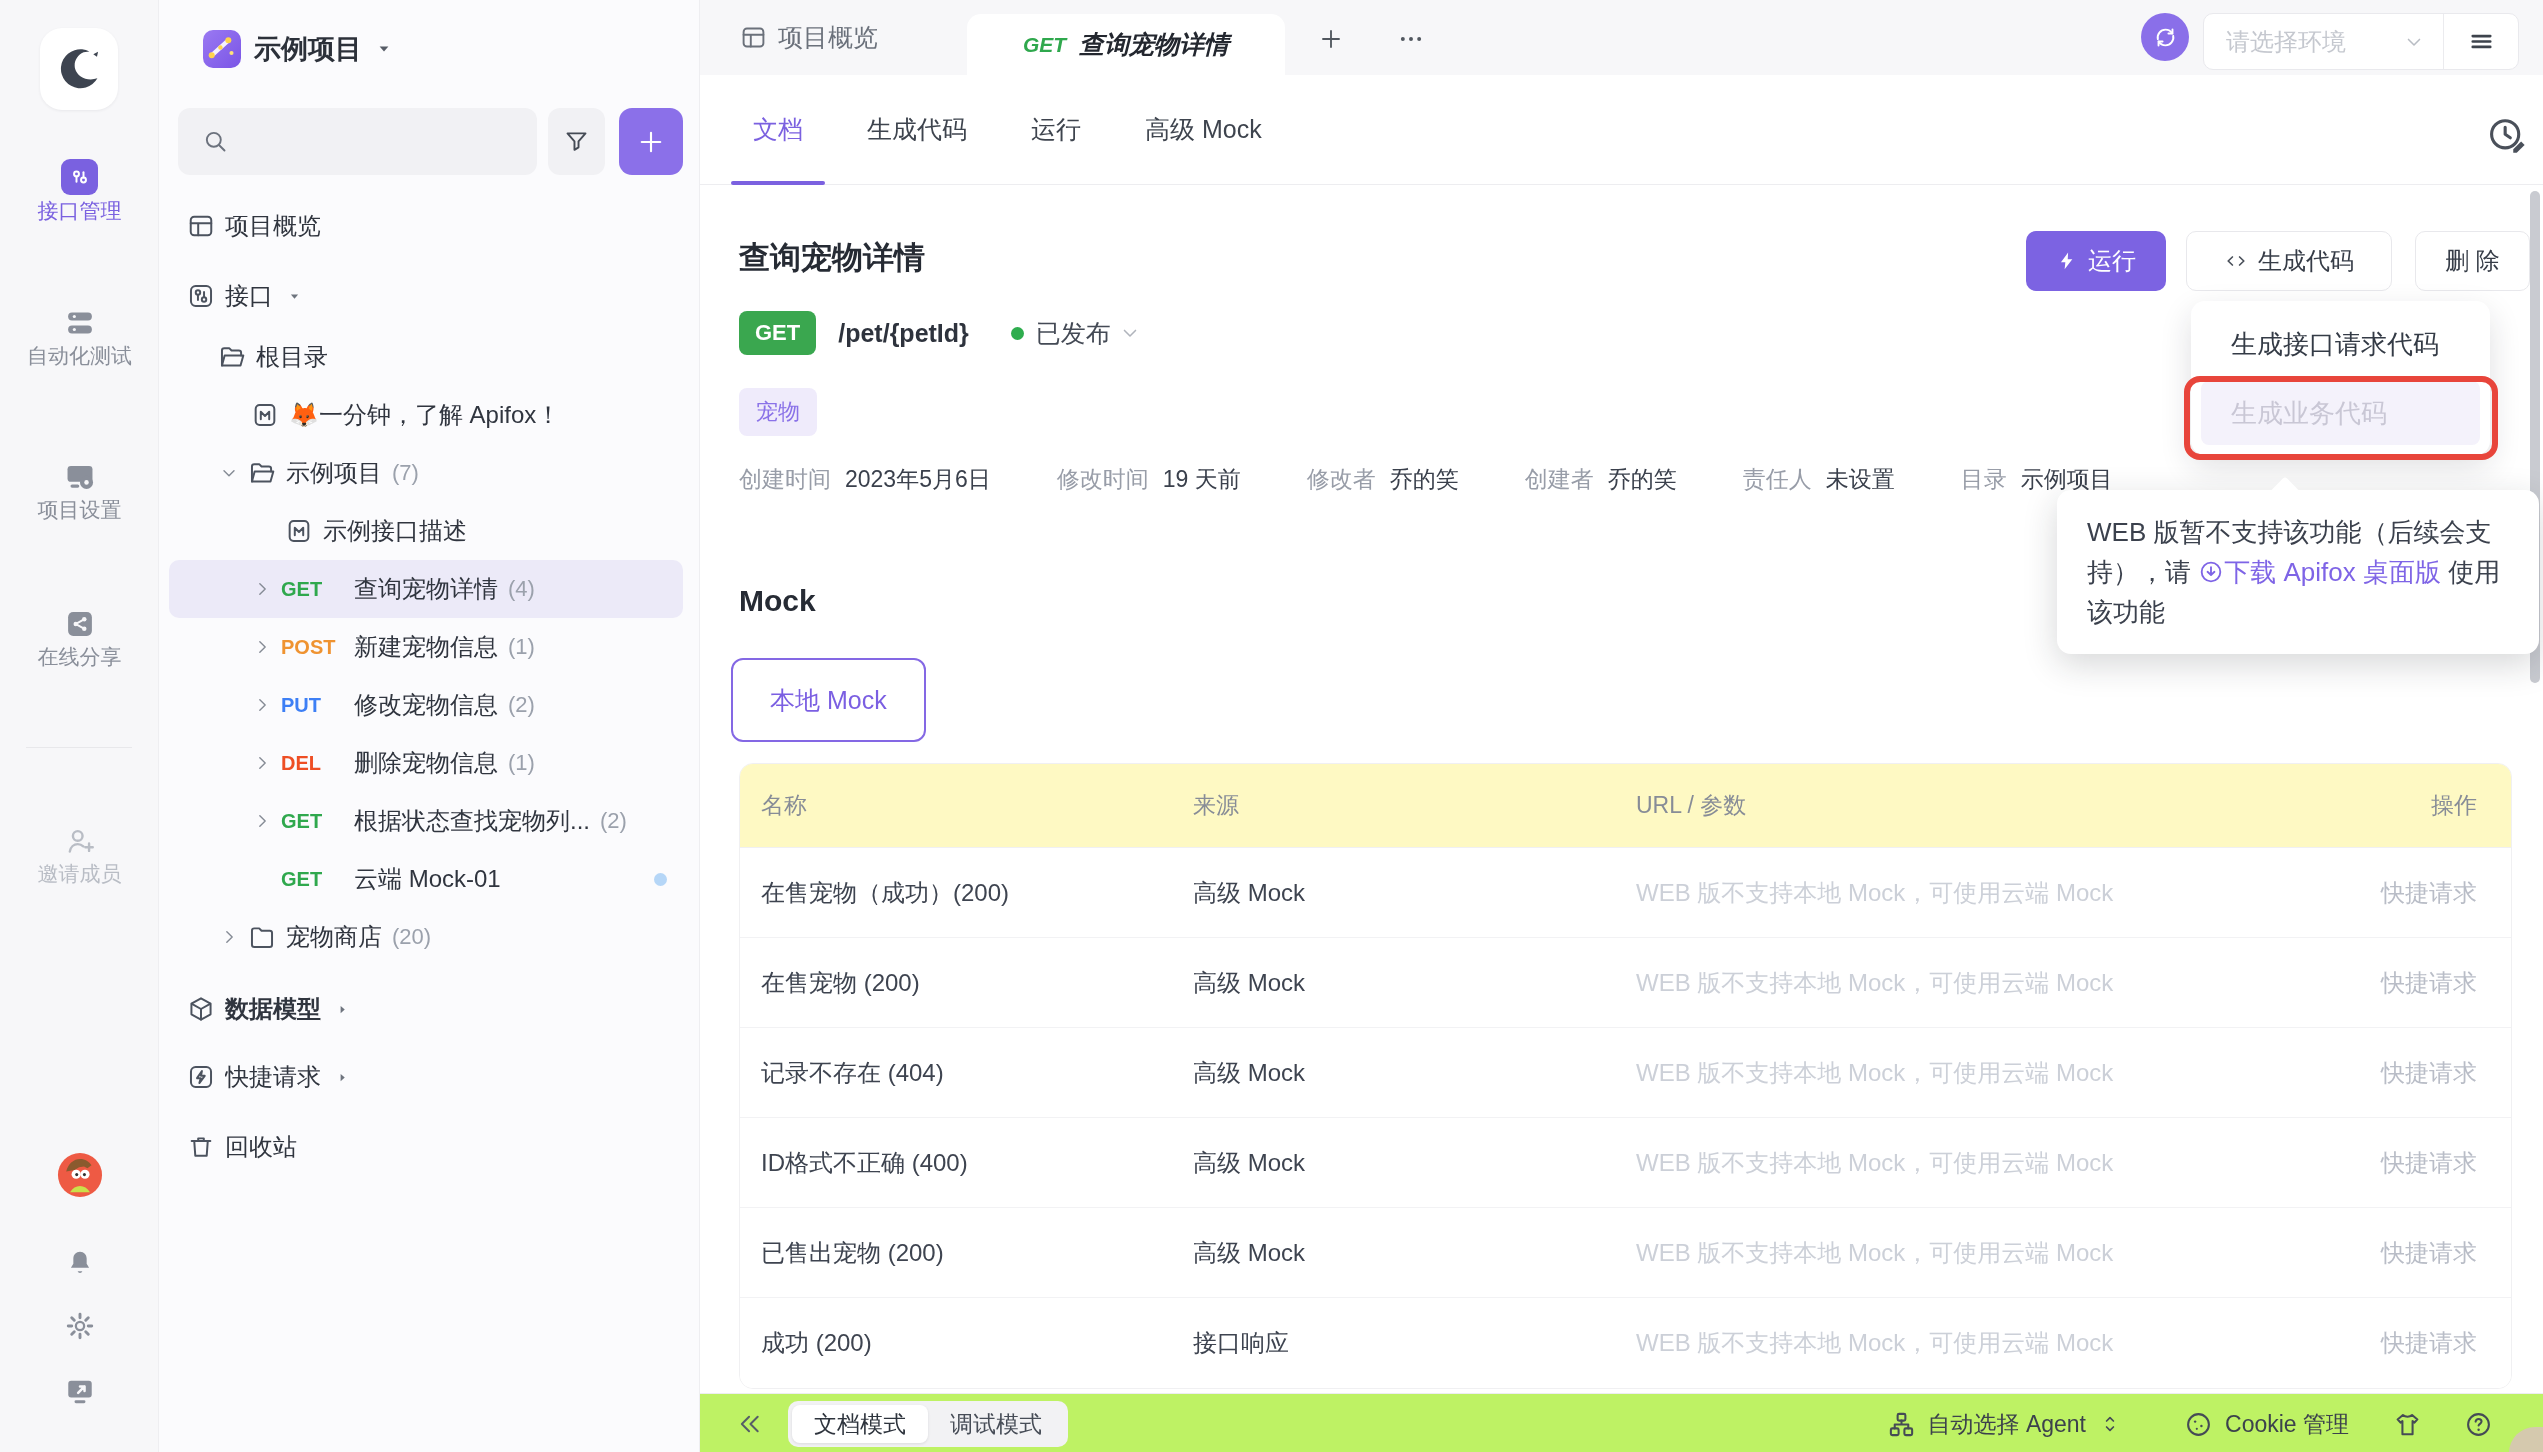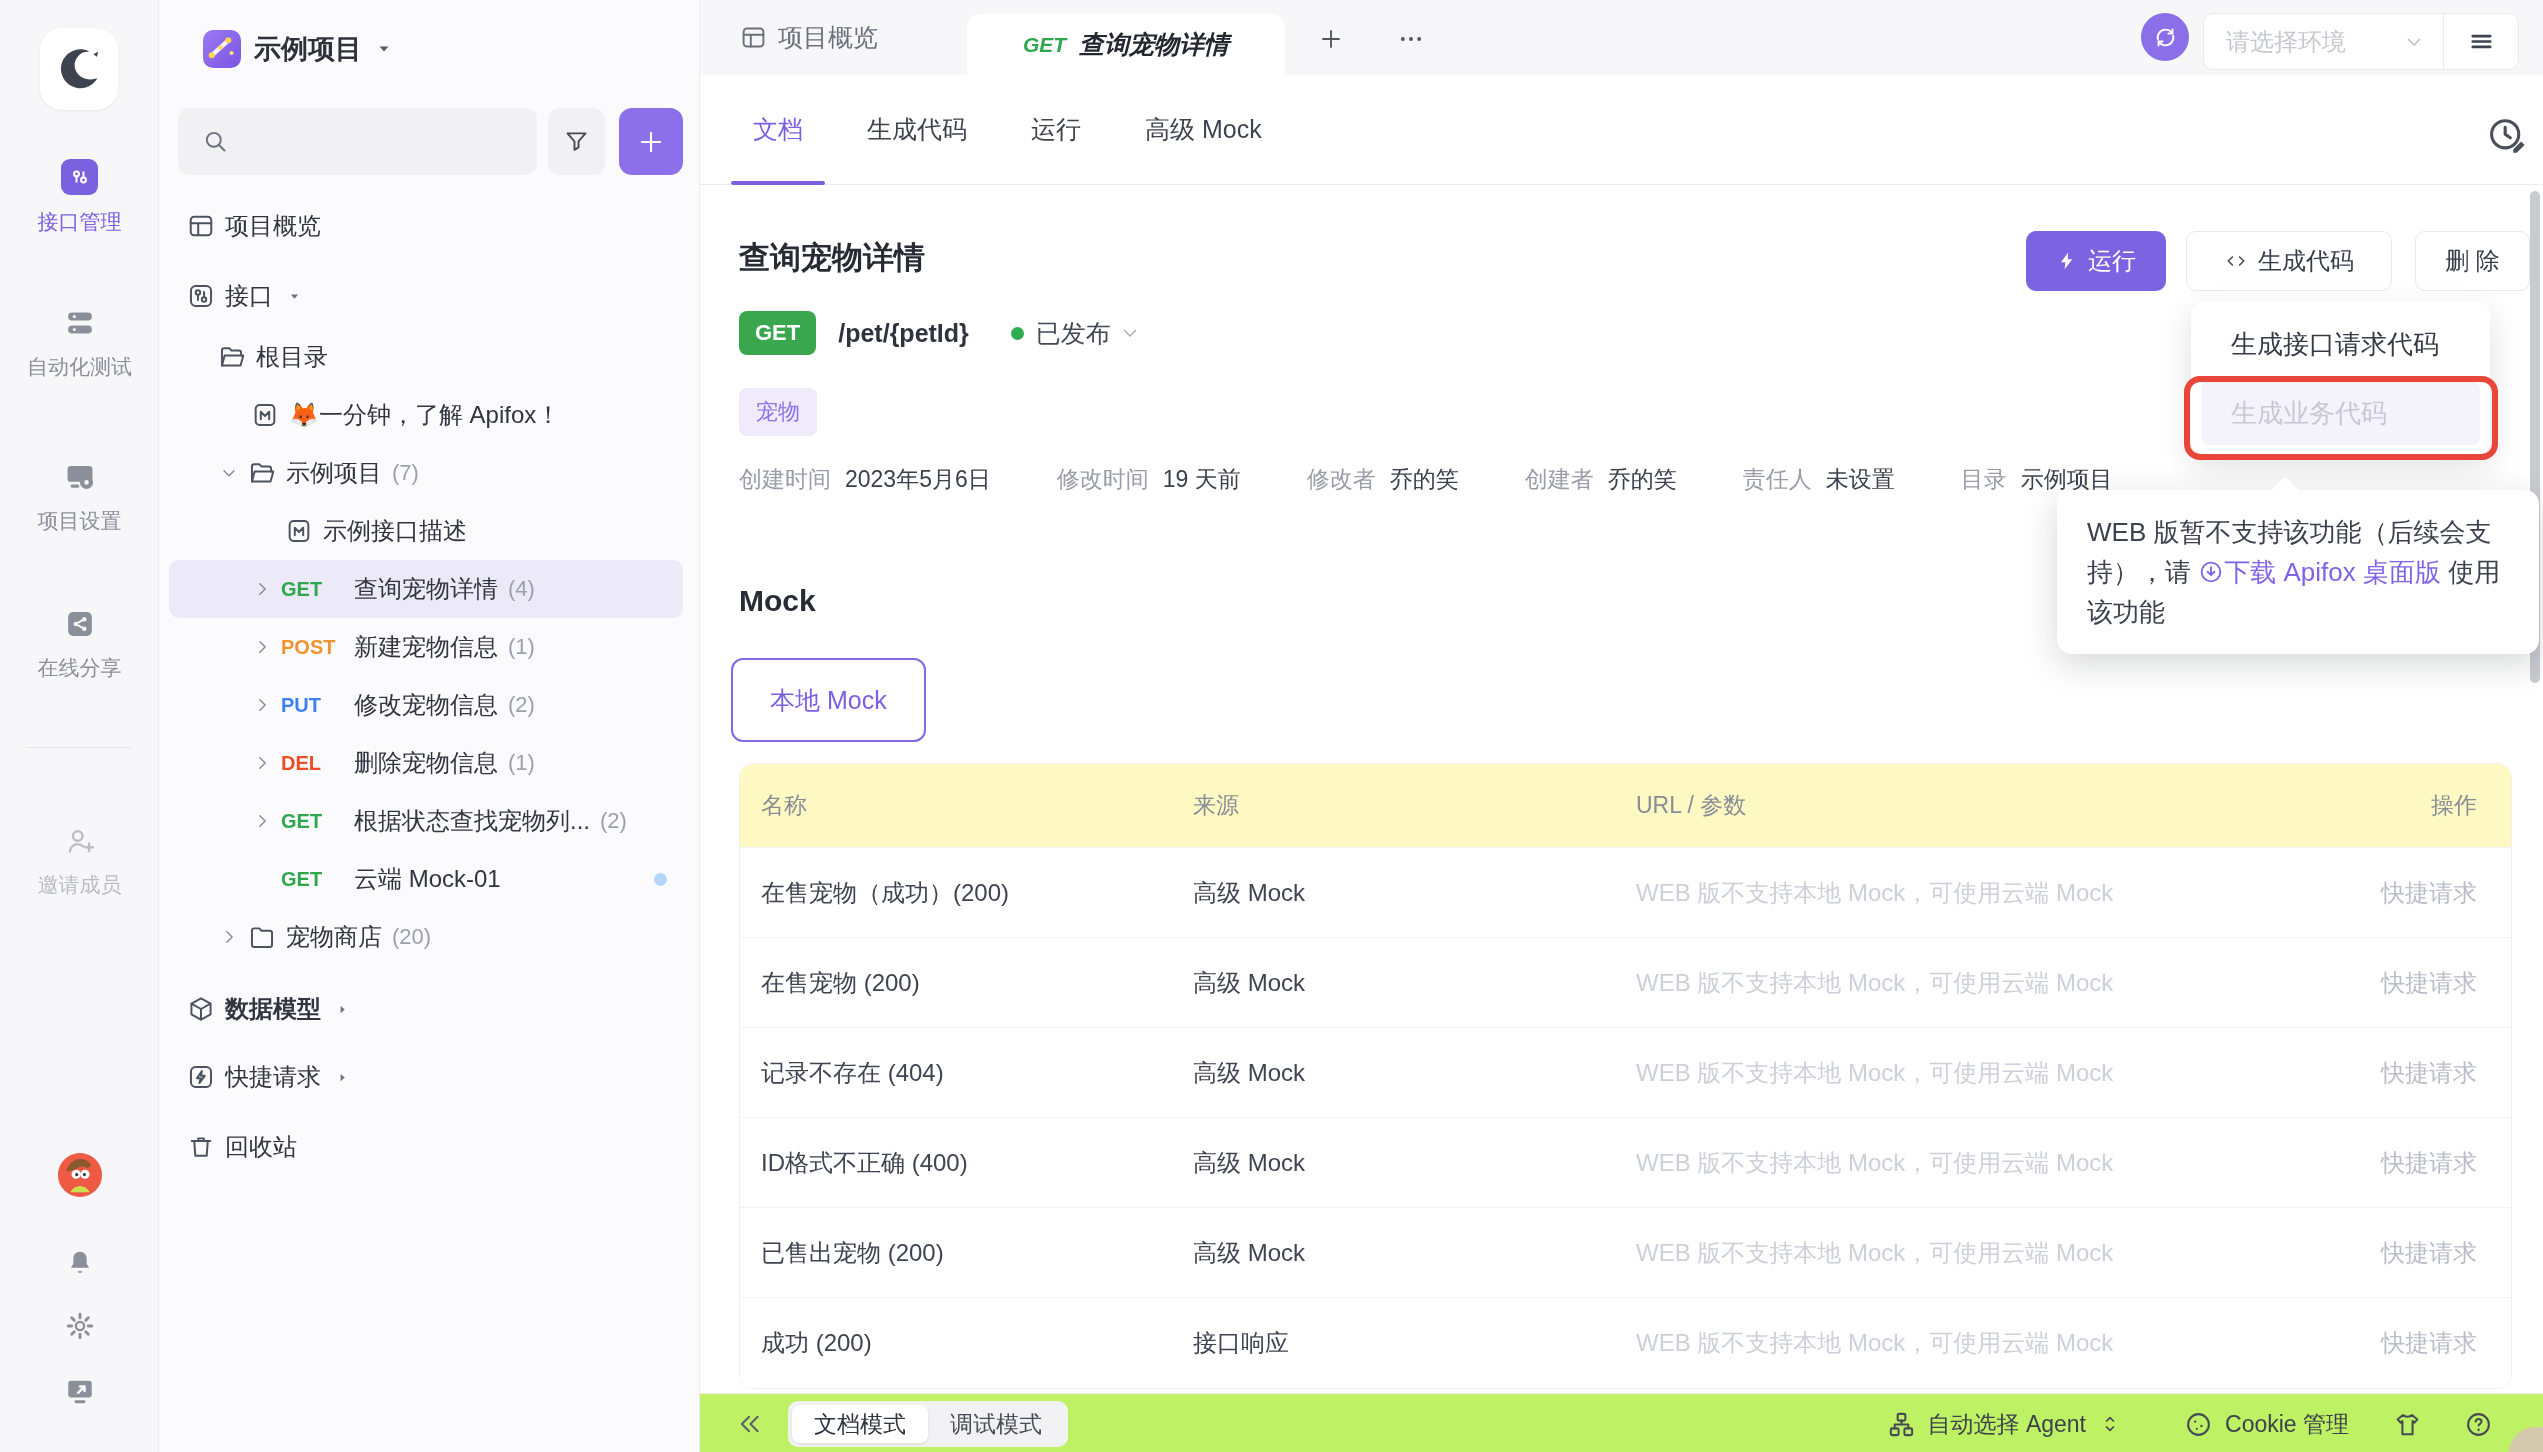--- a/index.html
+++ b/index.html
@@ -5,21 +5,21 @@
 * { margin:0; padding:0; box-sizing:border-box; }
 html,body { width:2543px; height:1453px; overflow:hidden; }
 body { font-family:"Liberation Sans","DejaVu Sans",sans-serif; background:#fff; color:#333a45; position:relative; }
 svg { width:100%; height:100%; display:block; }
 [data-icon]{ display:inline-flex; align-items:center; justify-content:center; flex:none; }
 
 
 .rail { position:absolute; left:0; top:0; width:159px; height:1453px; background:#f7f7f9; border-right:1px solid #eeeef1; z-index:5; }
 .logo { position:absolute; left:40px; top:28px; width:78px; height:82px; background:#fff; border-radius:22px; display:flex; align-items:center; justify-content:center; box-shadow:0 1px 3px rgba(40,44,52,.07); }
 .logo [data-icon]{ width:52px; height:52px; }
-.rail-item { position:absolute; left:0; width:159px; display:flex; flex-direction:column; align-items:center; gap:13px; color:#8a8f9a; font-size:21px; cursor:pointer; }
+.rail-item { position:absolute; left:0; width:159px; display:flex; flex-direction:column; align-items:center; gap:2px; color:#8a8f9a; font-size:21px; cursor:pointer; }
 .rail-item [data-icon]{ width:34px; height:34px; }
 .rail-item.active { color:#7a61e0; }
 .api-box { width:37px; height:36px; background:#7a61e0; border-radius:9px; display:flex; align-items:center; justify-content:center; }
 .api-box [data-icon]{ width:28px; height:28px; }
 .rail-divider { position:absolute; left:26px; right:26px; top:747px; border-top:1px solid #e8e8eb; }
 .rail-item.invite { color:#b9bdc5;text-align:right; }
 .rail-avatar { position:absolute; left:57px; top:1152px; width:46px; height:46px; border-radius:50%; overflow:hidden; cursor:pointer; }
 .rail-bicon { position:absolute; left:64px; width:32px; height:32px; color:#8a8f9a; cursor:pointer; }
 
 

